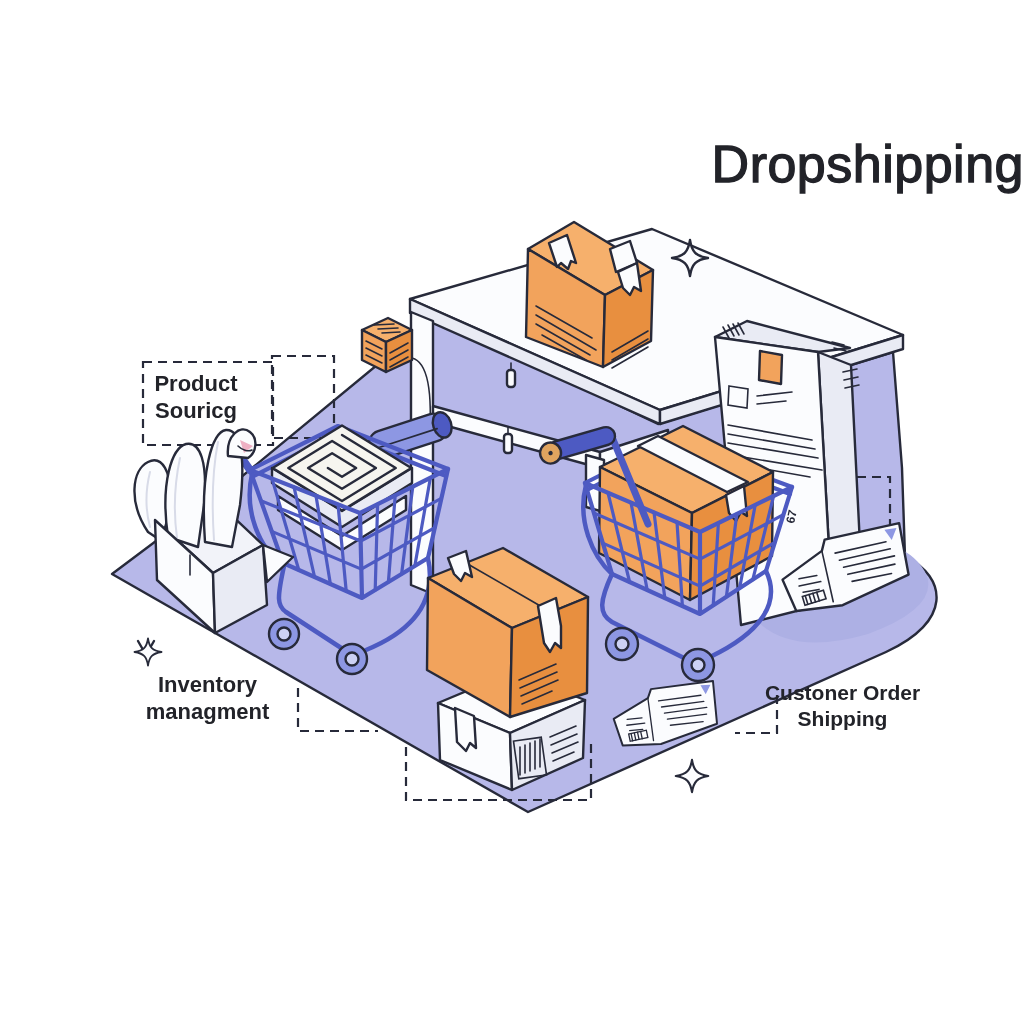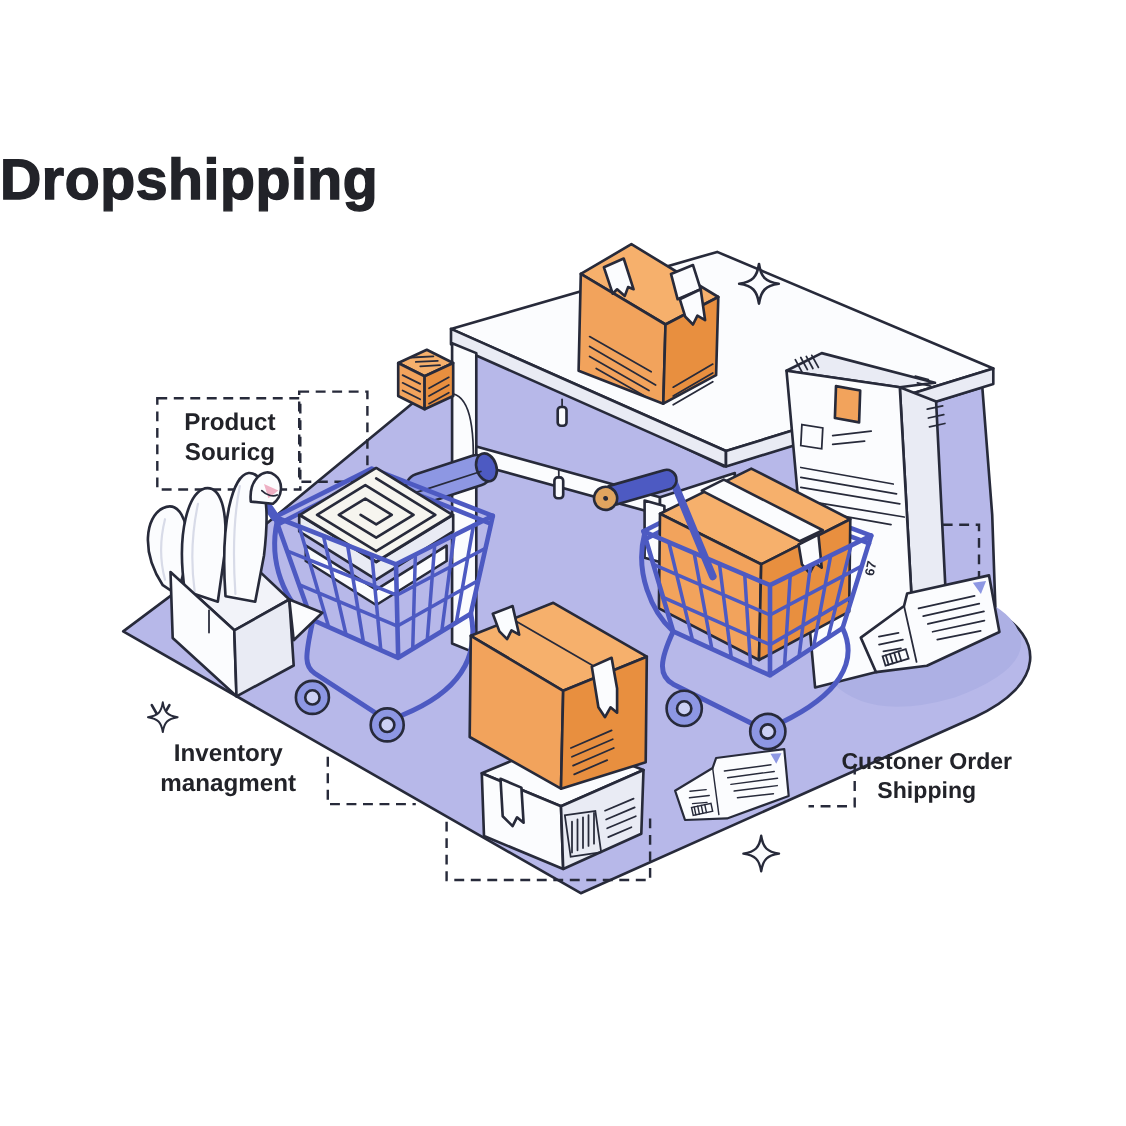--- a/index.html
+++ b/index.html
@@ -1,22 +1,22 @@
 <!DOCTYPE html>
 <html style="--background: #ffffff; --floor: #b7b8e9; --floor-shadow: #adb0e4; --ink: #272a3a; --cart-blue: #4d5ac2; --cart-blue-light: #8d97e3; --orange: #f2a35c; --orange-dark: #e88f3f; --orange-light: #f6b06c; --white-surface: #fbfcfe; --paper-shade: #e9ebf4; --text: #222329; --accent-pink: #eeb0c4;"><head>
 <meta charset="utf-8">
 <style>
   html,body{margin:0;padding:0;background:#fff;}
   #stage{position:relative;width:1024px;height:1024px;background:var(--background,#fff);overflow:hidden;
          font-family:"Liberation Sans", sans-serif;}
-  .title{position:absolute;left:0;top:134px;width:1024px;text-align:left;
-         font-size:52px;font-weight:700;letter-spacing:.5px;color:var(--text,#222);
+  .title{position:absolute;left:0;top:134px;width:1024px;text-align:right;
+         font-size:52px;font-weight:400;letter-spacing:.5px;color:var(--text,#222);
          -webkit-text-stroke:1.3px currentColor;}
   .label{position:absolute;font-weight:700;color:var(--text,#26262b);text-align:center;line-height:1.22;}
-  .lbl-product{left:146px;top:371px;width:126px;font-size:22px;}
+  .lbl-product{left:133px;top:371px;width:126px;font-size:22px;}
   .lbl-inventory{left:110px;top:672px;width:195px;font-size:22px;}
   .lbl-customer{left:745px;top:680px;width:195px;font-size:21px;}
   .lbl-destination{left:418px;top:813px;width:205px;font-size:21px;}
   svg{position:absolute;left:0;top:0;}
   .ink{stroke:var(--ink,#272a3a);stroke-width:2.4;stroke-linejoin:round;stroke-linecap:round;}
   .thin{stroke:var(--ink,#272a3a);stroke-width:1.6;fill:none;stroke-linecap:round;}
   .shade-line{stroke:#d8dbe8;stroke-width:2;fill:none;stroke-linecap:round;}
   .fn{fill:none;}
   .fw{fill:var(--white-surface,#fbfcfe);}
   .fsh{fill:var(--paper-shade,#e9ebf4);}

